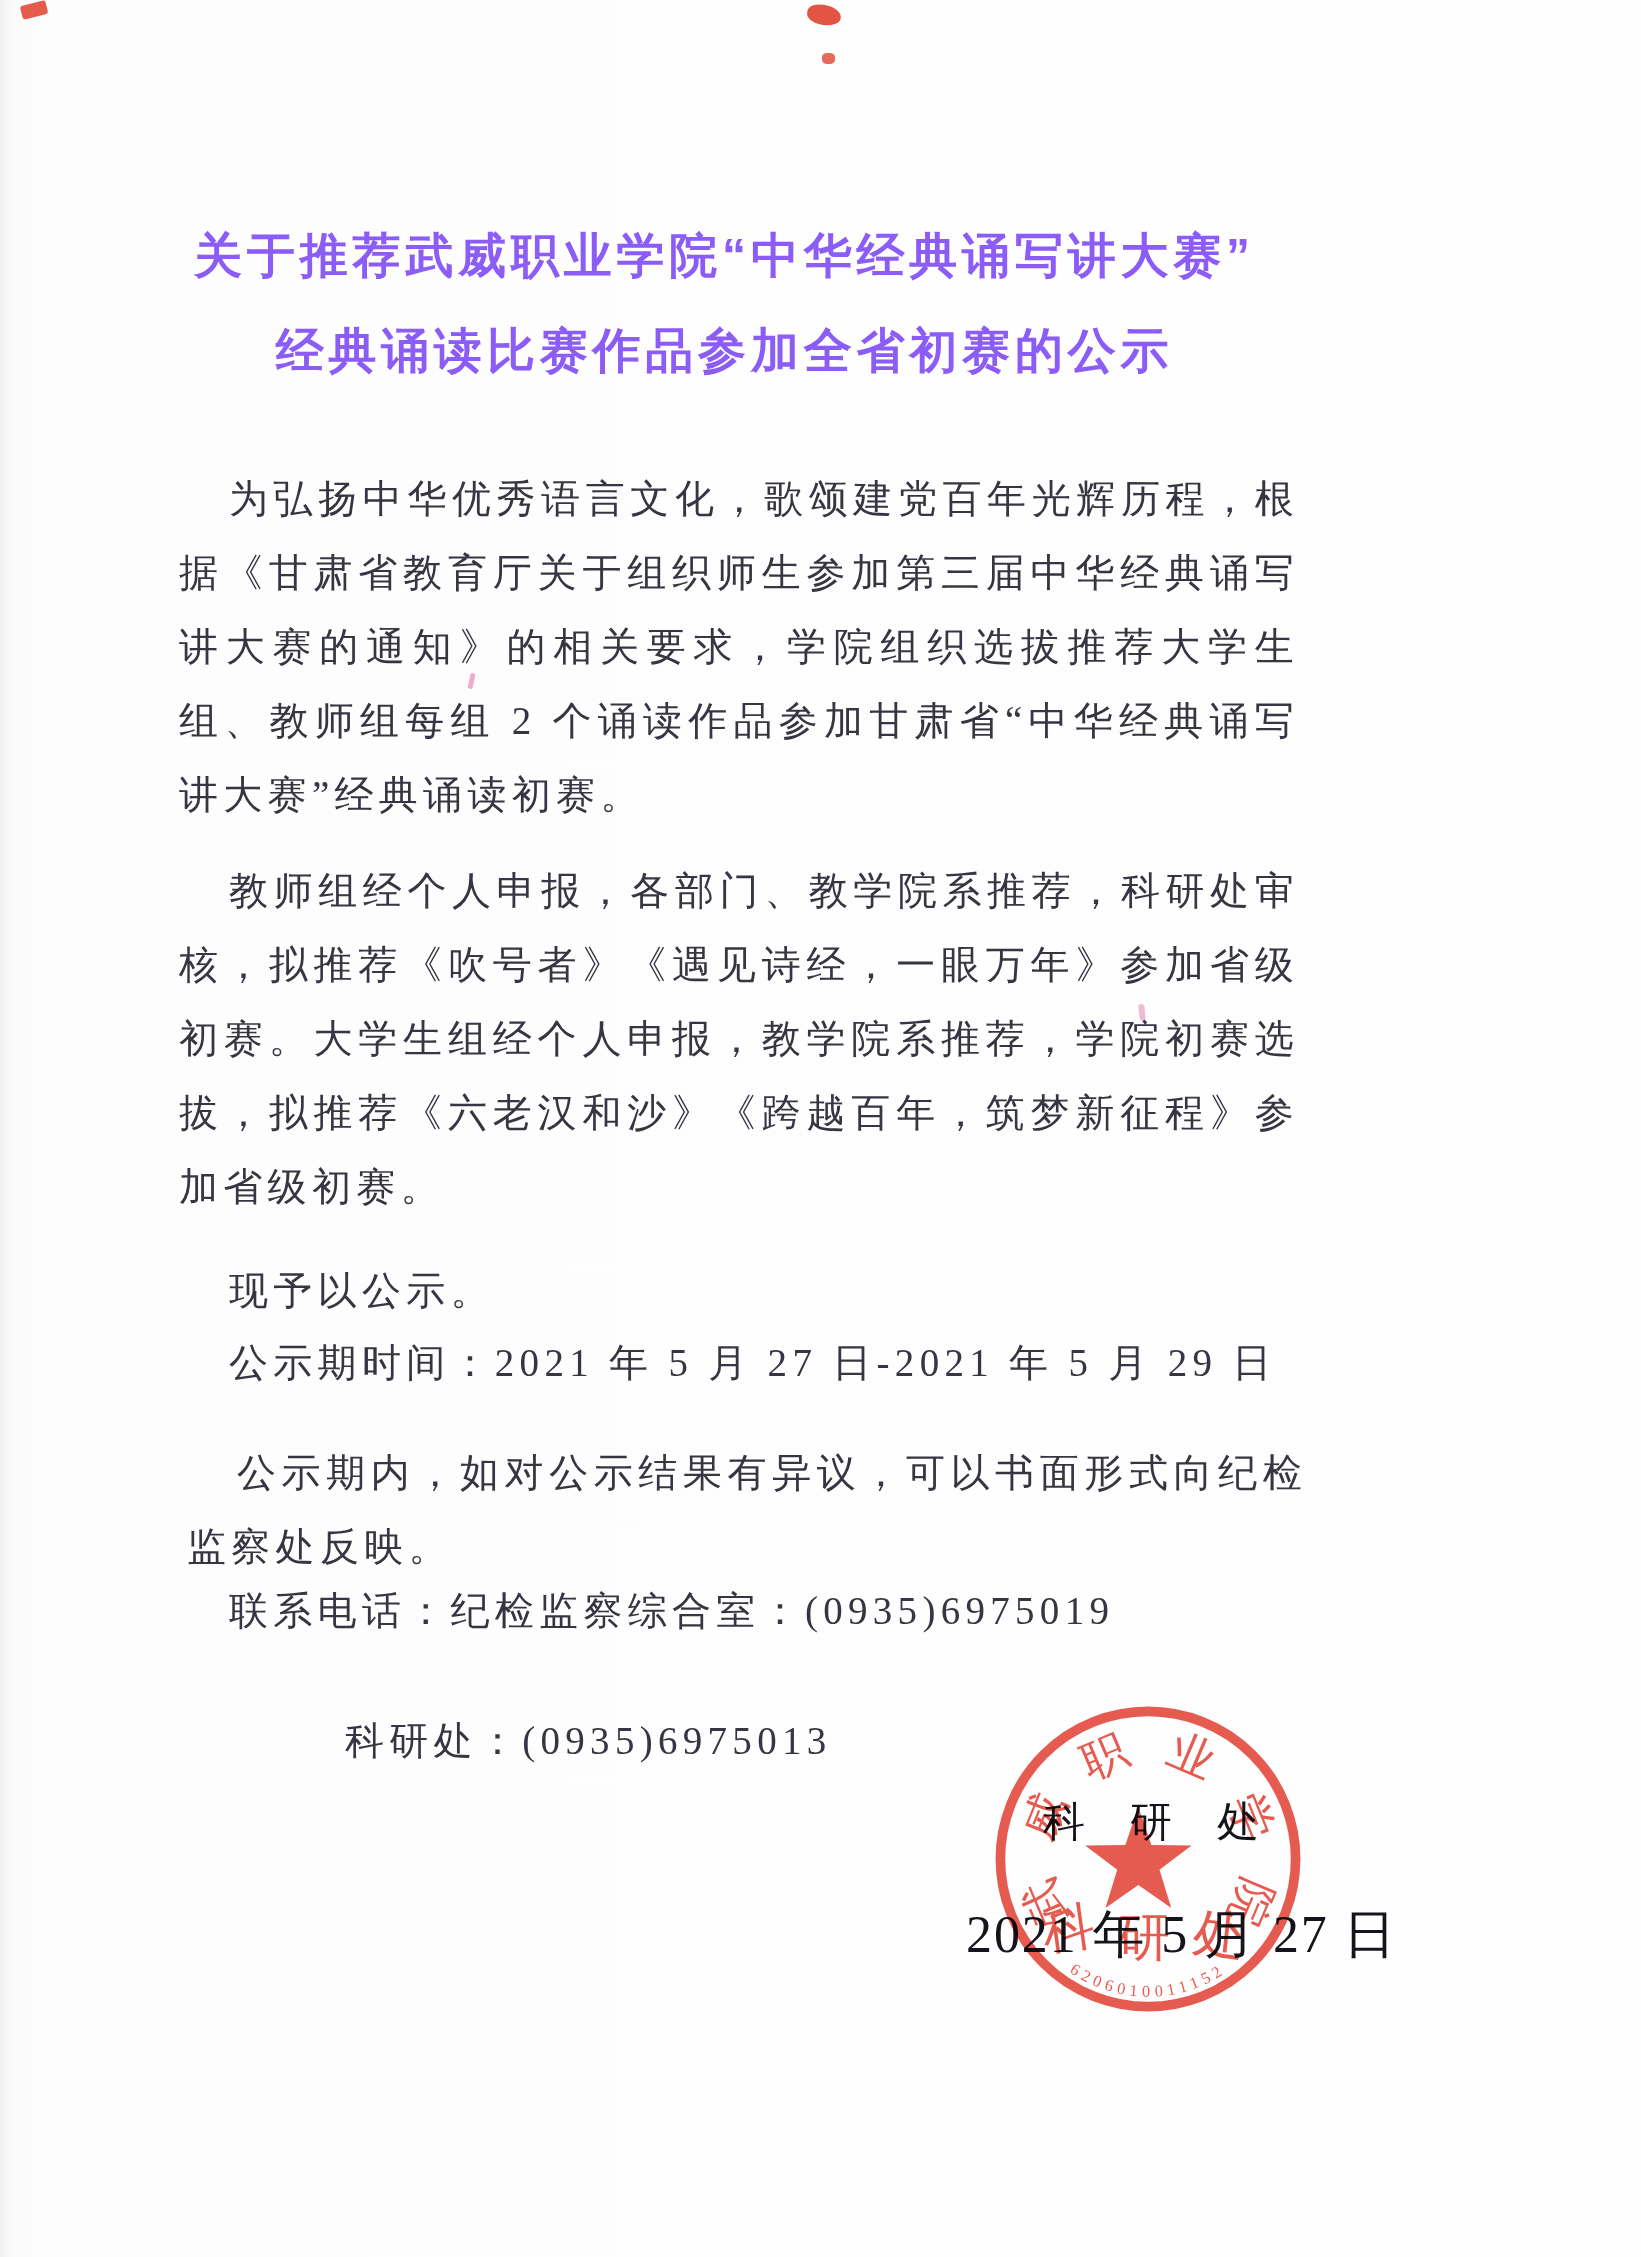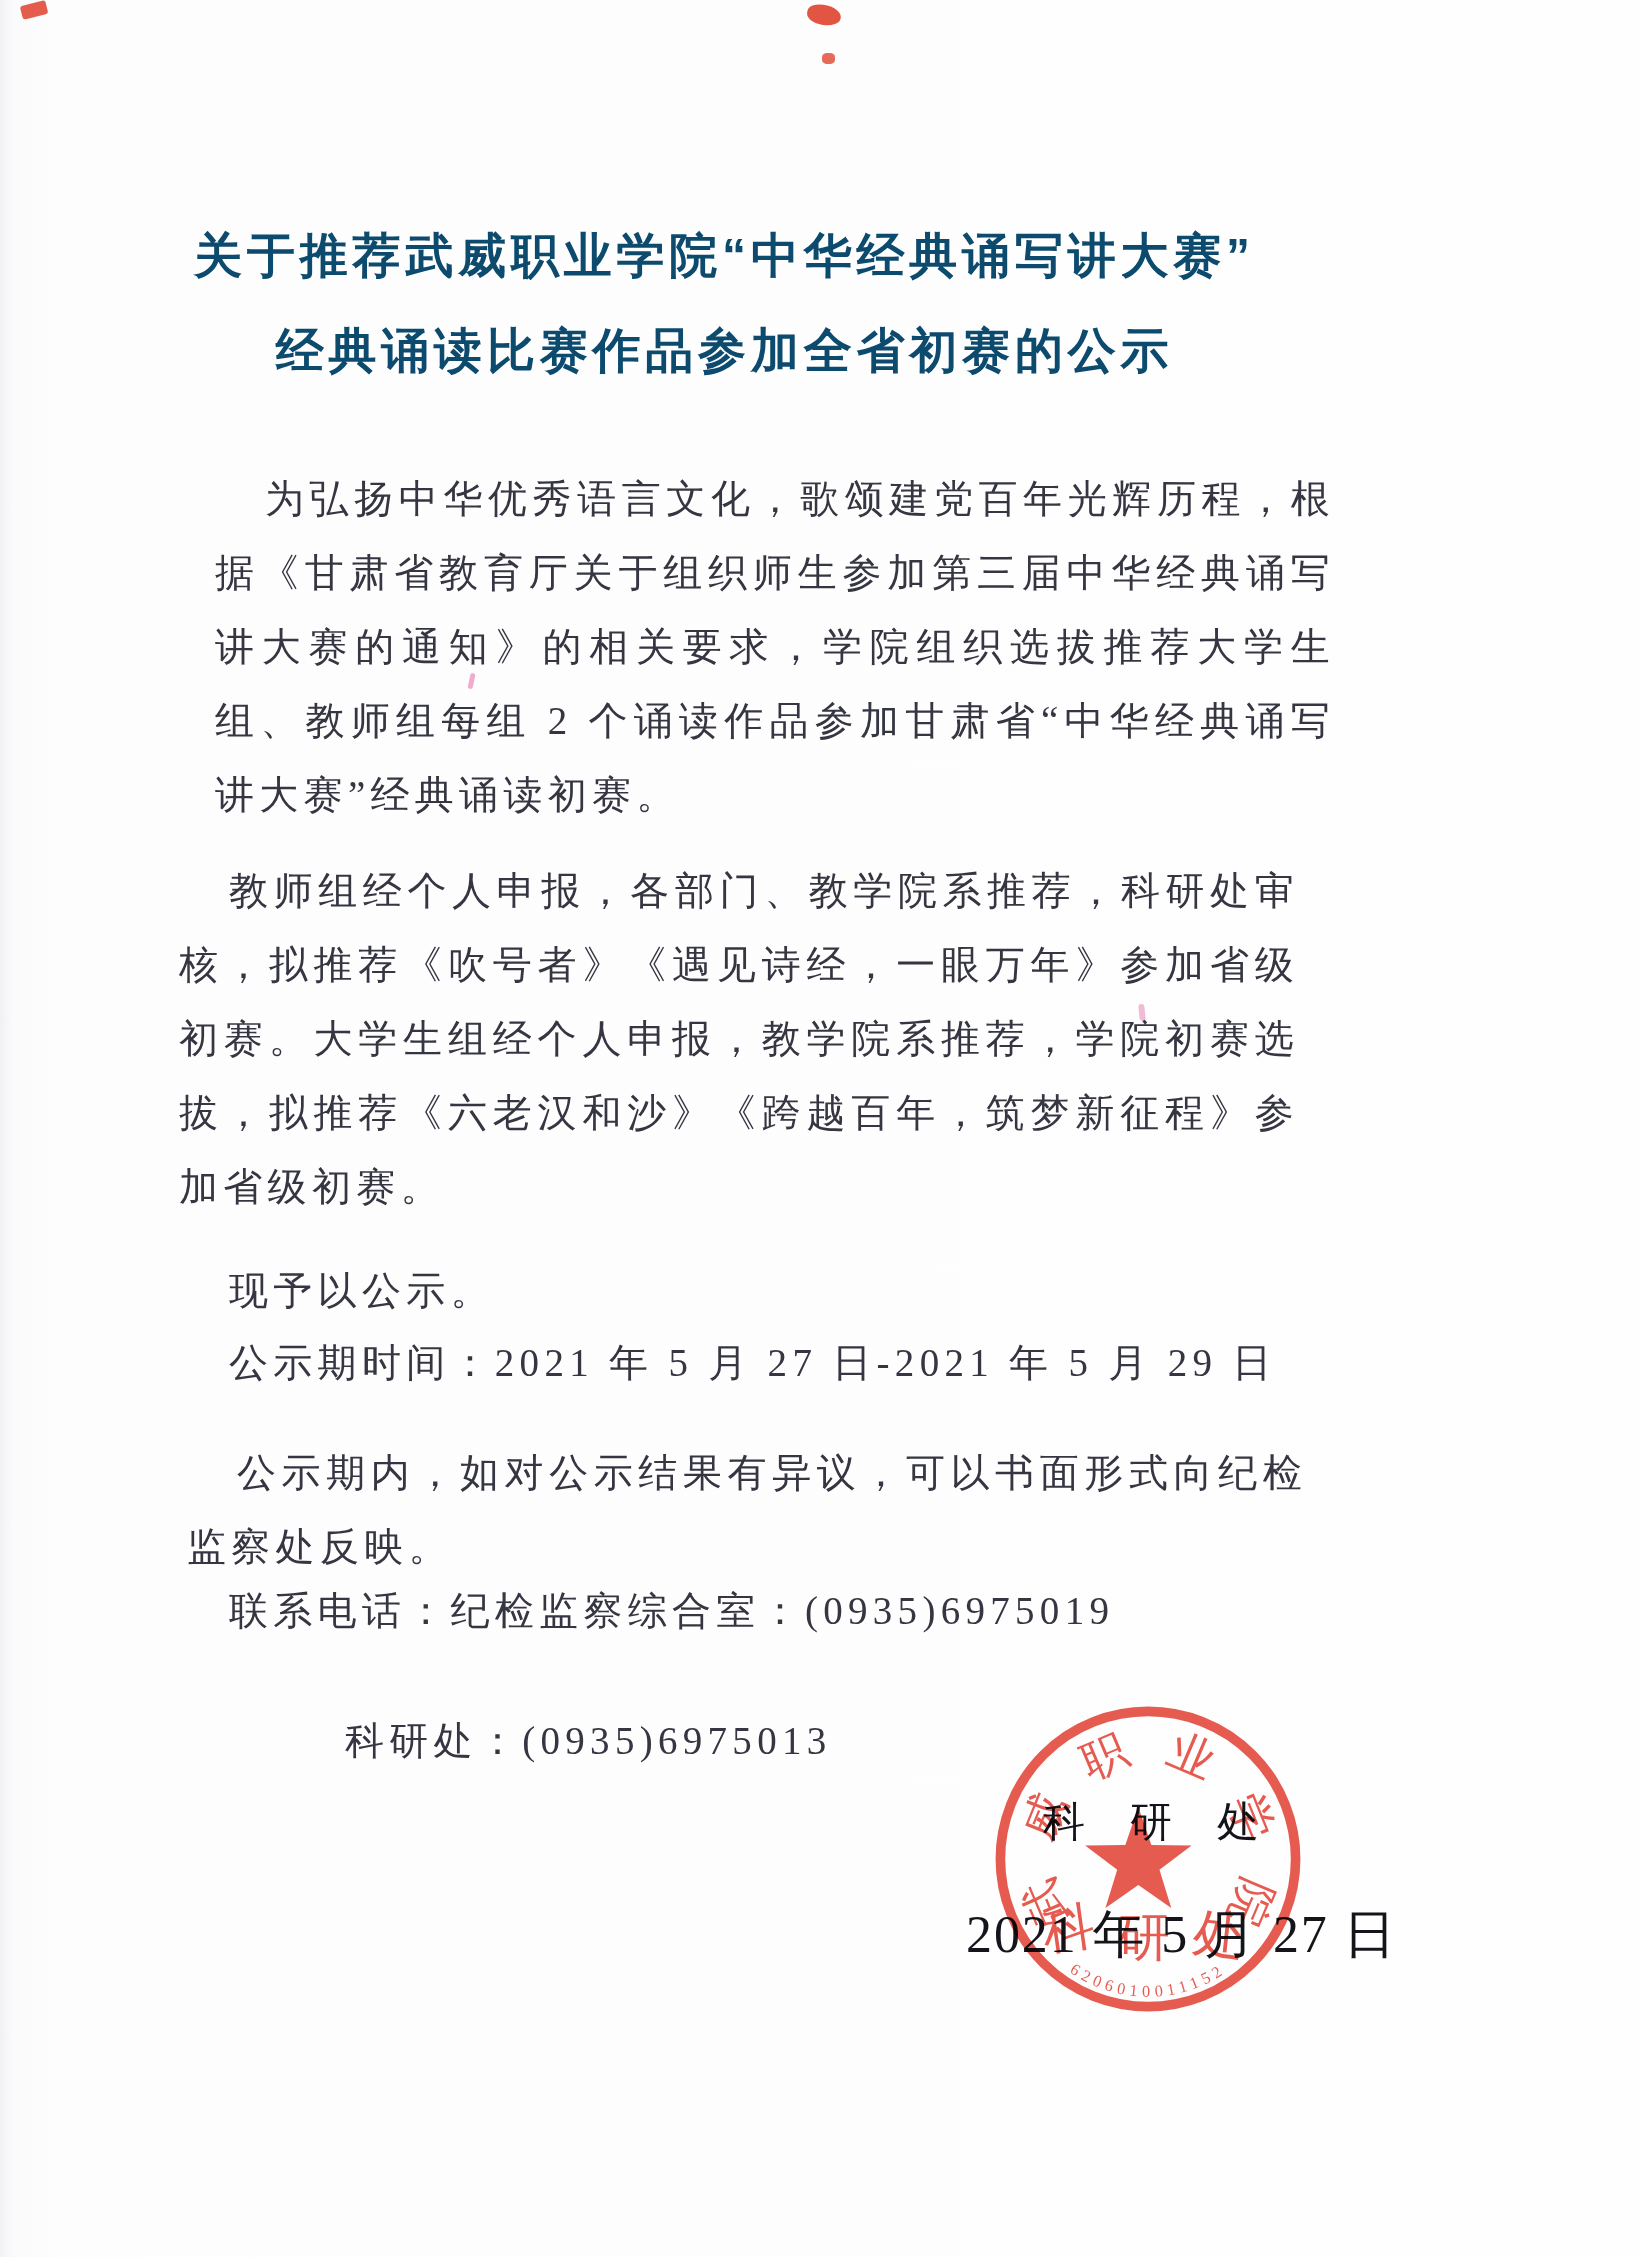--- a/index.html
+++ b/index.html
@@ -8,32 +8,32 @@
     background:#fdfdfe;
     font-family:"Liberation Serif","DejaVu Serif",serif;
   }
   .scan-bg {
     position:absolute; inset:0;
     background:linear-gradient(90deg,#f1f1f3 0px,#fbfbfc 13.5px,#fdfdfe 58px,#fefefe 100%);
   }
   .doc-title {
     position:absolute; left:145px; width:1159px; text-align:center;
     font-family:"Liberation Sans","DejaVu Sans",sans-serif;
-    font-weight:700; color:#0c4a6e; letter-spacing:4.8px; font-size:48px;
+    font-weight:700; color:#8b5cf6; letter-spacing:4.8px; font-size:48px;
     white-space:nowrap;
   }
   #title1 { top:224px; }
   #title2 { top:319px; }
   .para {
     position:absolute; left:179px; width:1120px;
     font-size:39px; line-height:74px; letter-spacing:5.3px;
     color:#363642; text-align:justify;
   }
   .indent { text-indent:50px; }
-  #p1 { top:462px;margin-left:36px; }
+  #p1 { top:462px; }
   #p2 { top:854px; }
   #p3 { top:1254px; text-align:left; }
   #p4 { top:1326px; text-align:left; white-space:nowrap; }
   #p5 { top:1436px;margin-left:8px; }
   #p6 { top:1574px; text-align:left; white-space:nowrap; }
   #p7 { top:1704px; text-align:left; padding-left:166px; text-indent:0; white-space:nowrap; }
   .sig {
     position:absolute; color:#14141a; z-index:3; mix-blend-mode:multiply; white-space:nowrap;
   }
   #sig-dept { left:1043px; top:1794px; font-size:42px; letter-spacing:45px; }

